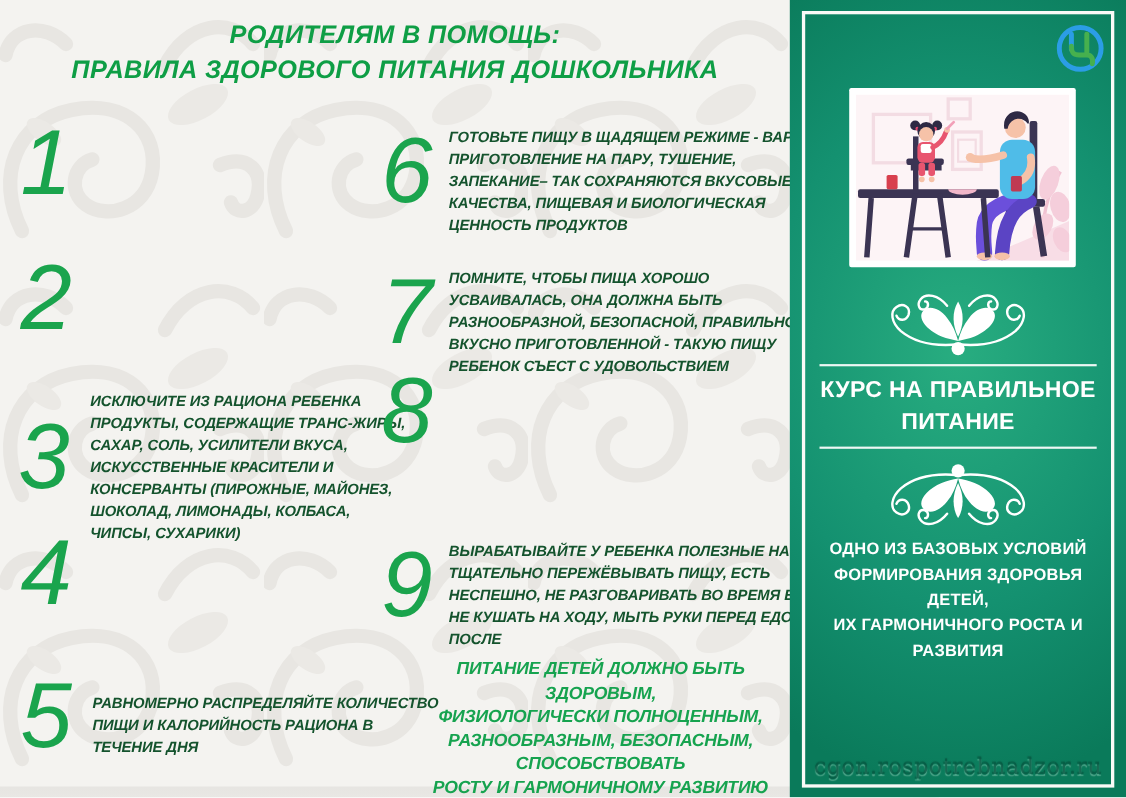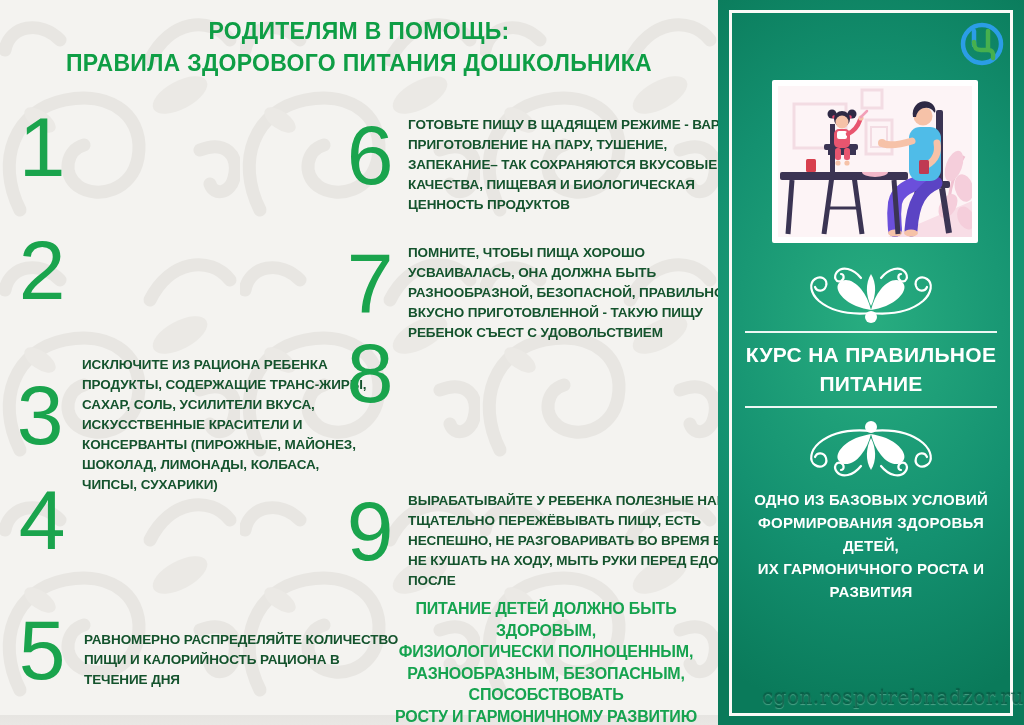--- a/index.html
+++ b/index.html
@@ -1,20 +1,20 @@
 <!DOCTYPE html>
 <html><head>
 <meta charset="utf-8">
 <style>
   html,body{margin:0;padding:0;background:#fff;}
   .stage{position:relative;width:1024px;height:725px;overflow:hidden;
          font-family:"Liberation Sans",sans-serif;background:#f4f3f0;}
 
   
-  .left-page{position:absolute;left:0;top:0;width:854px;height:725px;overflow:hidden;}
+  .left-page{position:absolute;left:0;top:0;width:854px;height:725px;overflow:hidden;font-style:italic;}
   .damask{position:absolute;left:0;top:0;}
   .fold-shadow{position:absolute;top:0;right:0;width:48px;height:100%;
     background:linear-gradient(to right, rgba(90,84,80,0) 0%, rgba(90,84,80,0.30) 90%, rgba(150,144,138,0.14) 100%);}
   .bottom-edge{position:absolute;left:0;bottom:0;width:100%;height:10px;
     background:linear-gradient(to bottom, rgba(110,104,98,0.10), #e9e7e4);}
   .main-title{position:absolute;top:15px;left:0;width:718px;text-align:center;
     color:#0e9e45;font-weight:bold;font-size:23px;line-height:32px;letter-spacing:0.3px;}
   .rule{position:absolute;display:flex;align-items:center;}
   .rule .num{flex:0 0 auto;font-size:84px;line-height:70px;color:#1aa44d;
     font-weight:400;text-align:center;}
@@ -42,21 +42,21 @@
   .illu svg{display:block;width:100%;height:100%;}
   .flourish{position:absolute;left:50%;}
   .fl-top{top:264px;transform:translateX(-50%);}
   .fl-bottom{top:412px;transform:translateX(-50%) scaleY(-1);}
   .divider{position:absolute;left:27px;width:252px;height:2px;background:rgba(255,255,255,0.92);}
   .d1{top:331px;} .d2{top:406px;}
   .panel-title{position:absolute;top:340px;left:0;width:100%;text-align:center;color:#fff;
     font-weight:bold;font-size:21px;line-height:29px;letter-spacing:0.3px;white-space:pre-line;}
   .panel-sub{position:absolute;top:488px;left:19px;width:268px;text-align:center;color:#fff;
     font-weight:bold;font-size:15px;line-height:23px;letter-spacing:0.2px;white-space:pre-line;}
-  .watermark{position:absolute;bottom:16px;left:0;width:100%;text-align:right;
+  .watermark{position:absolute;bottom:16px;left:0;width:100%;text-align:center;
     font-family:"DejaVu Serif",serif;font-size:20px;letter-spacing:0.5px;
     color:rgba(7,90,68,0.72);
     text-shadow:0 1px 1px rgba(210,245,230,0.35), 0 -1px 1px rgba(0,45,33,0.35);}
 </style>
 </head>
 <body>
 
 <div class="stage">
 
   <div class="left-page">

